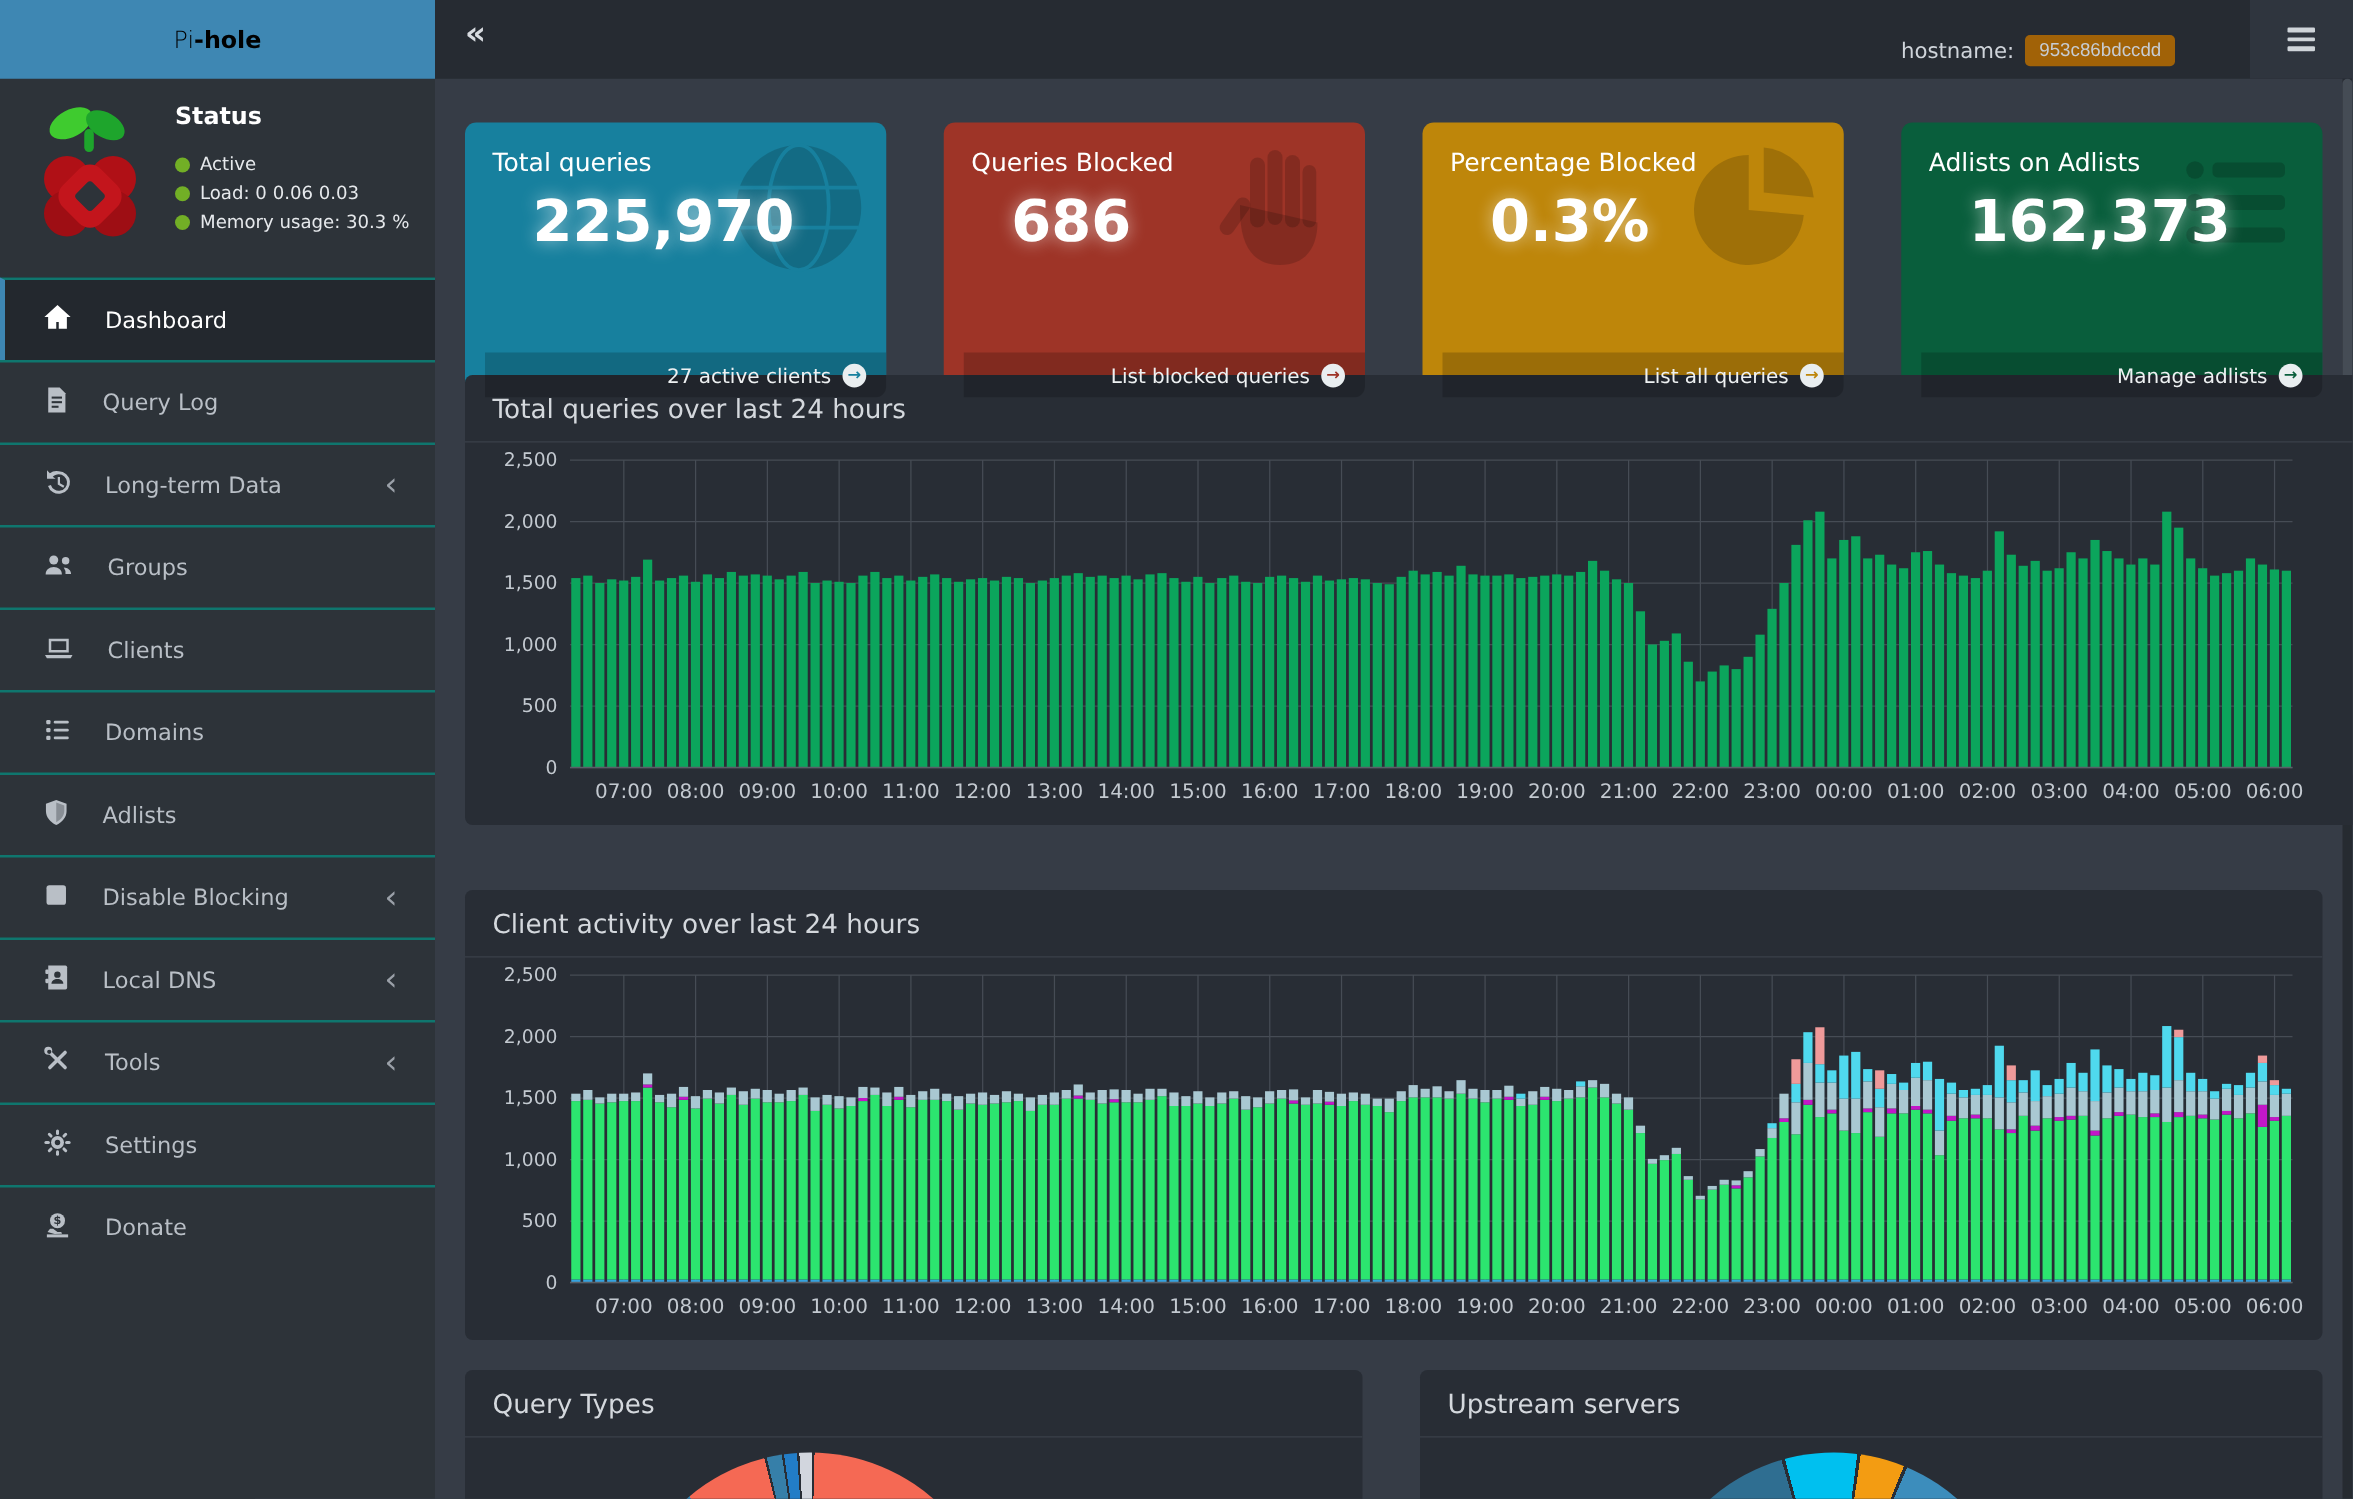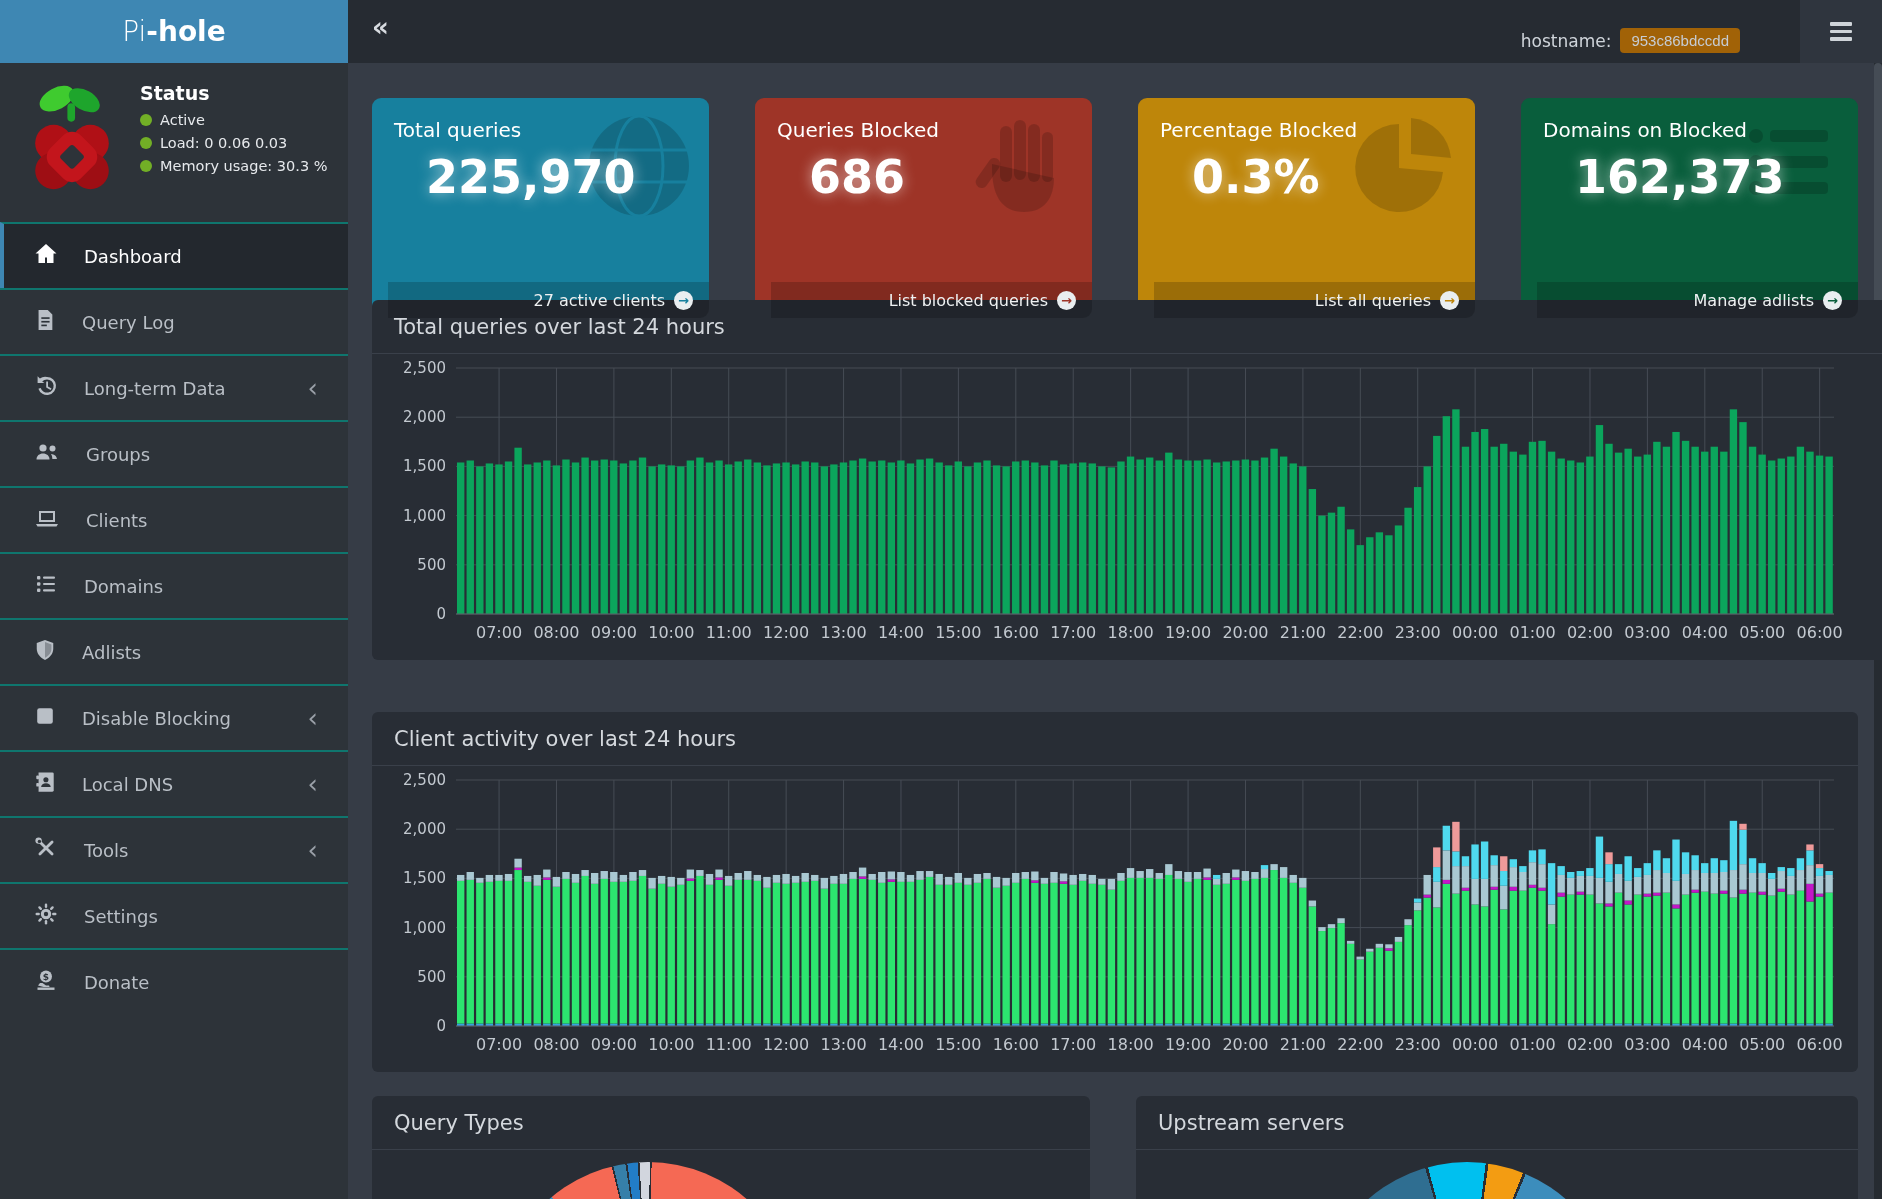--- a/index.html
+++ b/index.html
@@ -5,26 +5,26 @@
   * { box-sizing: border-box; }
   html,body { margin:0; padding:0; }
   body {
     width:1882px; height:1199px; overflow:hidden; position:relative;
     background:#363c46; color:#fff;
     font-family:"DejaVu Sans","Liberation Sans",sans-serif;
   }
   
   .sidebar { position:absolute; left:0; top:0; width:348px; height:1199px; background:#2d3339; }
   .logo { position:absolute; left:0; top:0; width:348px; height:63px; background:#3e87b3;
-          display:flex; align-items:center; justify-content:center; font-size:28px; color:#ffffff; }
+          display:flex; align-items:center; justify-content:center; font-size:19px; color:#000000; }
   .logo .light { font-weight:300; } .logo .bold { font-weight:700; }
   .status-block { position:absolute; top:72px; left:0; width:348px; height:148px; }
   .rasp { position:absolute; left:26px; top:6px; }
   .status-txt { position:absolute; left:140px; top:10px; }
-  .status-title { font-size:19px; font-weight:bold; color:#fff; margin-bottom:8px; }
+  .status-title { font-size:19px; font-weight:bold; color:#fff; margin-bottom:20px; }
   .status-row { display:flex; align-items:center; gap:8px; font-size:14.5px; color:#e6e9ec; margin-bottom:7px; }
   .dot { width:12px; height:12px; border-radius:50%; background:#72af26; flex:0 0 auto; }
   .menu { position:absolute; top:222px; left:0; width:348px; }
   .menu-item { height:66px; display:flex; align-items:center; gap:26px; padding-left:34px;
                color:#b9bfc6; font-size:18px; border-top:2px solid #0f766e; position:relative; cursor:pointer; }
   .menu-item svg { flex:0 0 auto; }
   .menu-item.active { background:#23282e; color:#fff; border-left:4px solid #3e87b3; padding-left:30px; }
   .menu-item.active svg { fill:#fff; }
   .menu-item svg { fill:#b9bfc6; }
   .chev { position:absolute; right:30px; font-size:26px; color:#9aa0a8; line-height:1; }
@@ -294,21 +294,21 @@
             <path d="M66 54l36 22a44 44 0 0 0 2-18z" opacity="0"></path>
           </g>
         </svg>
     </span>
     <div class="card-footer">
       <span>List all queries</span>
       <span class="card-arrow">→</span>
     </div>
   </div>
   <div class="card card-green">
-    <div class="card-title">Domains on Blocked</div>
+    <div class="card-title">Adlists on Adlists</div>
     <div class="card-value">162,373</div>
     <span class="card-icon">
       <svg width="112" height="112" viewBox="0 0 112 112">
           <g fill="rgba(0,0,0,0.18)">
             <circle cx="24" cy="26" r="7"></circle>
             <rect x="38" y="20" width="58" height="12" rx="4"></rect>
             <circle cx="24" cy="52" r="7"></circle>
             <rect x="38" y="46" width="58" height="12" rx="4"></rect>
             <circle cx="24" cy="78" r="7"></circle>
             <rect x="38" y="72" width="58" height="12" rx="4"></rect>

